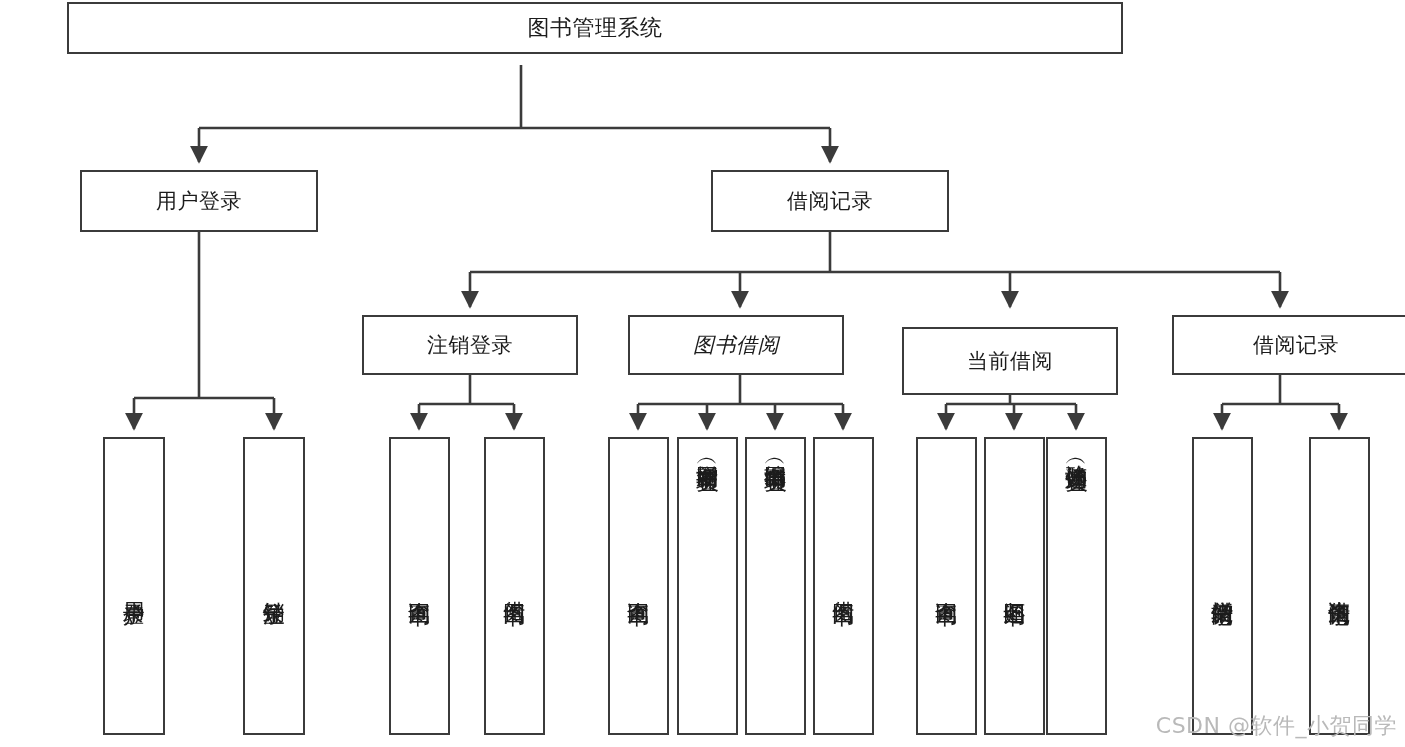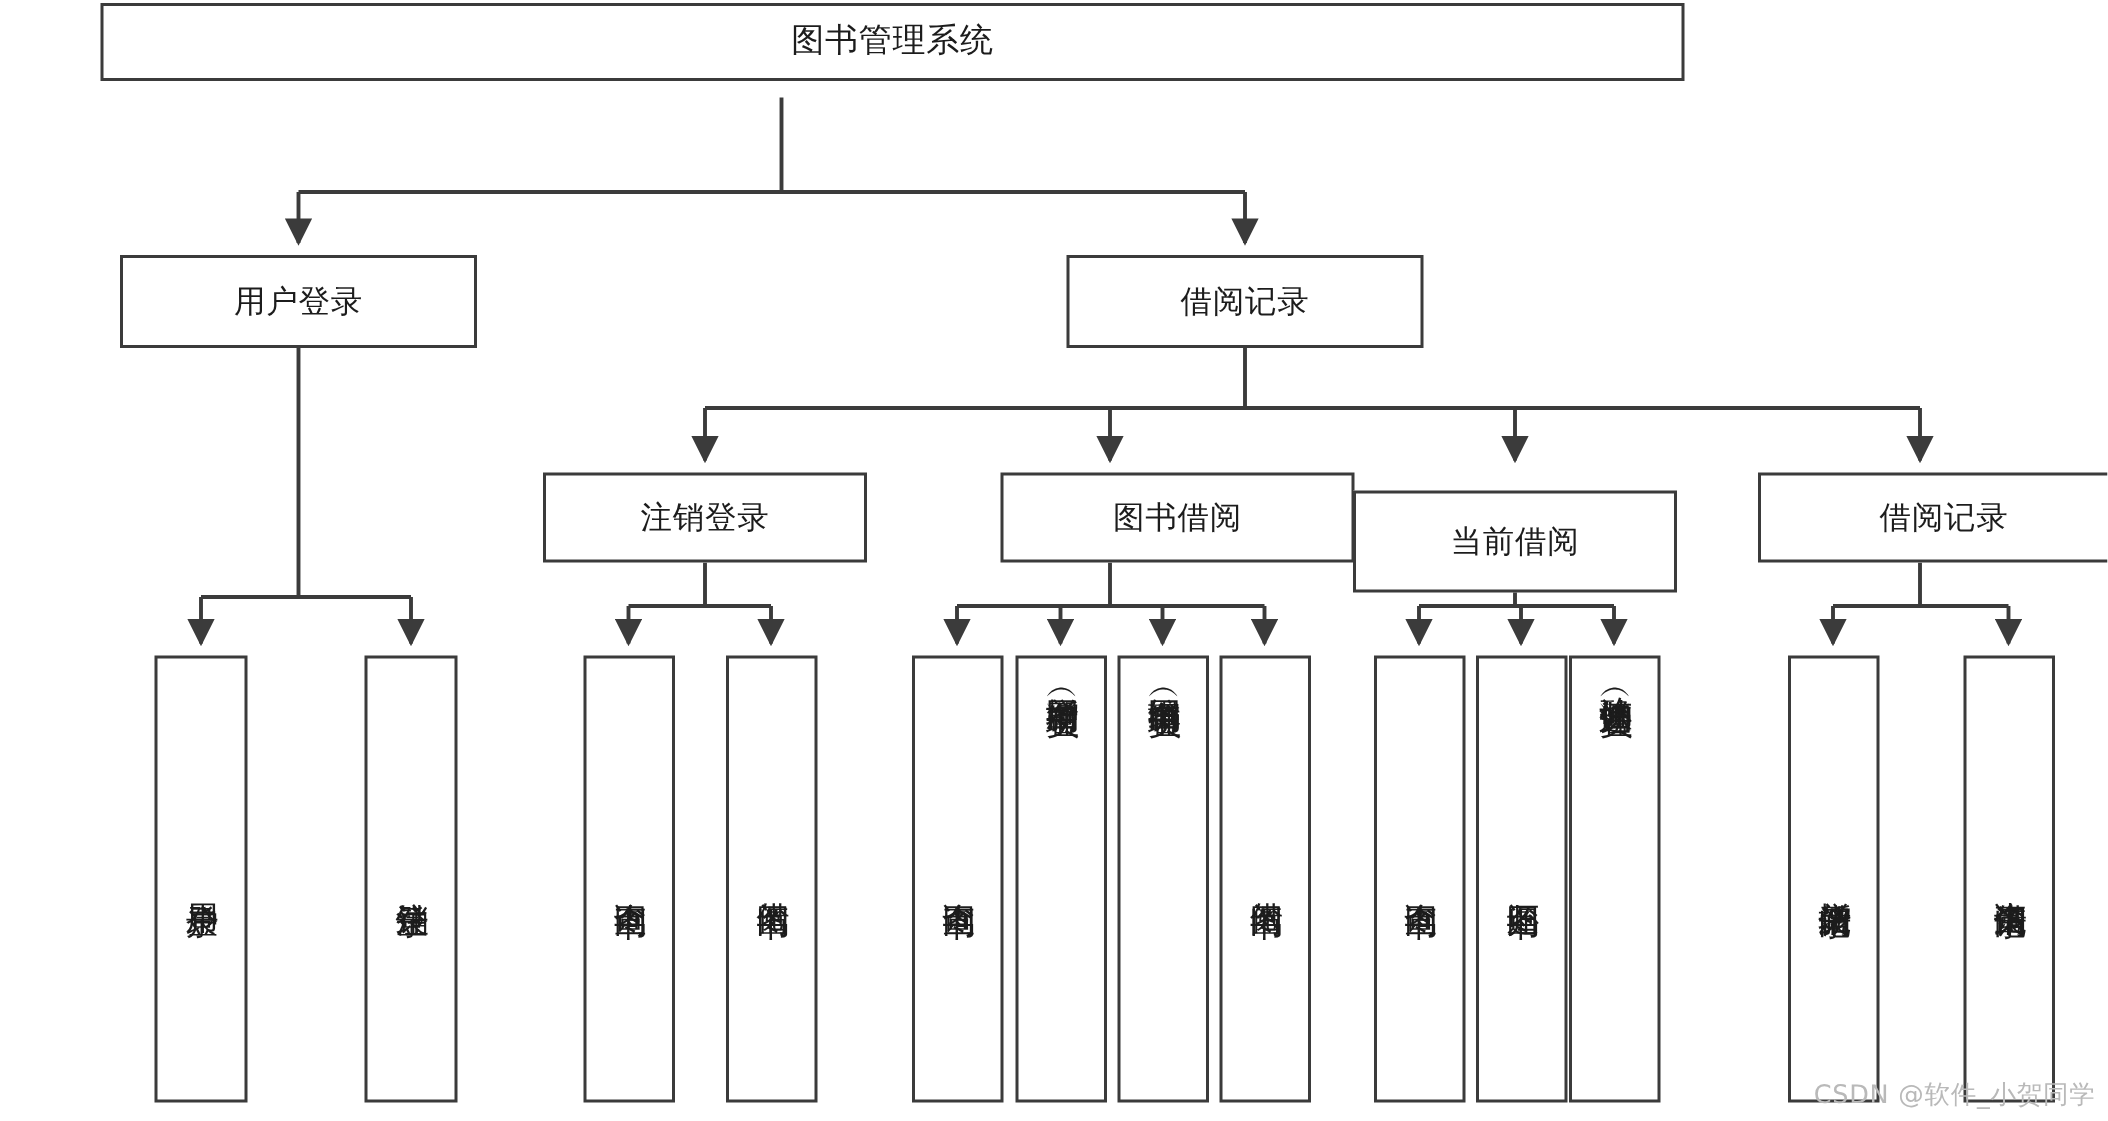--- a/index.html
+++ b/index.html
@@ -63,21 +63,21 @@
     white-space: nowrap;
   }
   .node.vertical.centered {
     align-items: center;
     padding-top: 0;
   }
   #watermark {
     position: absolute;
     right: 8px;
     bottom: 6px;
-    font-size: 17px;
+    font-size: 22px;
     color: #b9b9b9;
     letter-spacing: 0.5px;
     white-space: nowrap;
     pointer-events: none;
   }
 </style>
 </head>
 <body>
 
 <div id="diagram-root">
@@ -142,21 +142,21 @@
   <div class="node horizontal" style="left:80px; top:170px; width:238px; height:62px;">
     <span class="node-label">用户登录</span>
   </div>
   <div class="node horizontal" style="left:711px; top:170px; width:238px; height:62px;">
     <span class="node-label">借阅记录</span>
   </div>
 
   <div class="node horizontal" style="left:362px; top:315px; width:216px; height:60px;">
     <span class="node-label">注销登录</span>
   </div>
-  <div class="node horizontal" style="left:667px; top:315px; width:236px; height:60px;">
+  <div class="node horizontal" style="left:628px; top:315px; width:216px; height:60px;font-style:italic;">
     <span class="node-label">图书借阅</span>
   </div>
   <div class="node horizontal" style="left:902px; top:327px; width:216px; height:68px;">
     <span class="node-label">当前借阅</span>
   </div>
   <div class="node horizontal" style="left:1172px; top:315px; width:248px; height:60px;">
     <span class="node-label">借阅记录</span>
   </div>
 
   <div class="node vertical centered" style="left:103px; top:437px; width:62px; height:298px;">

